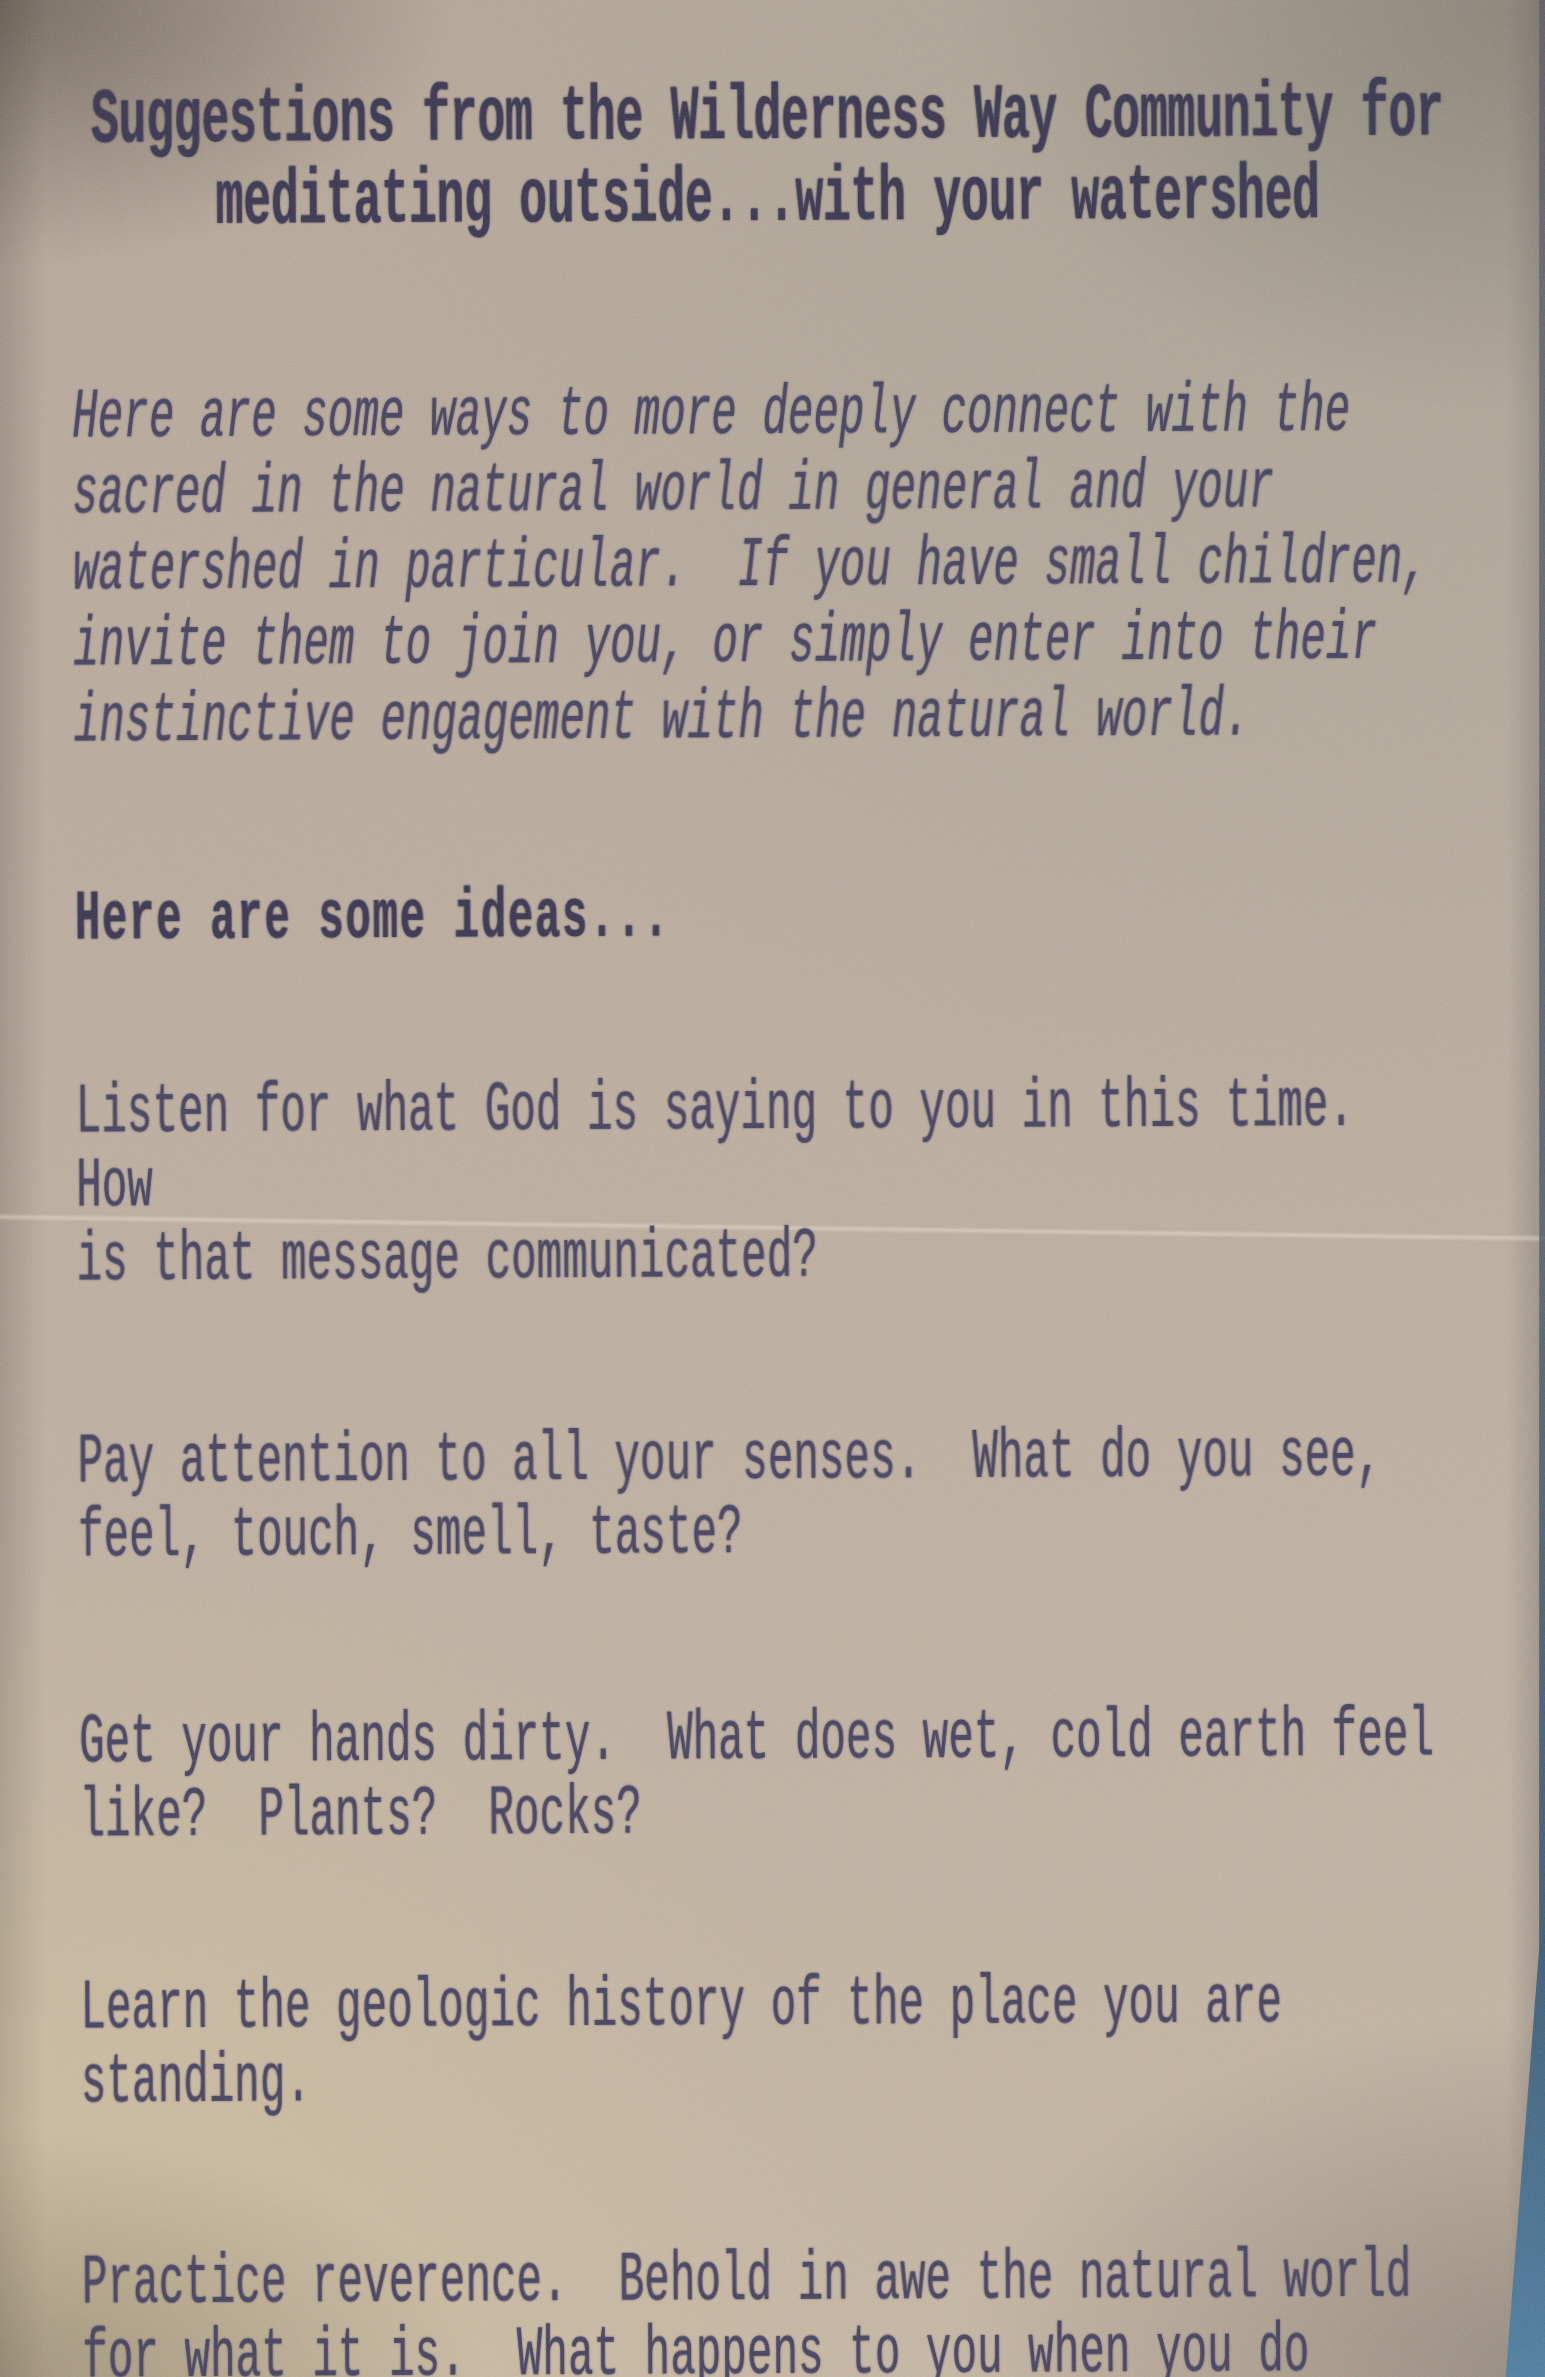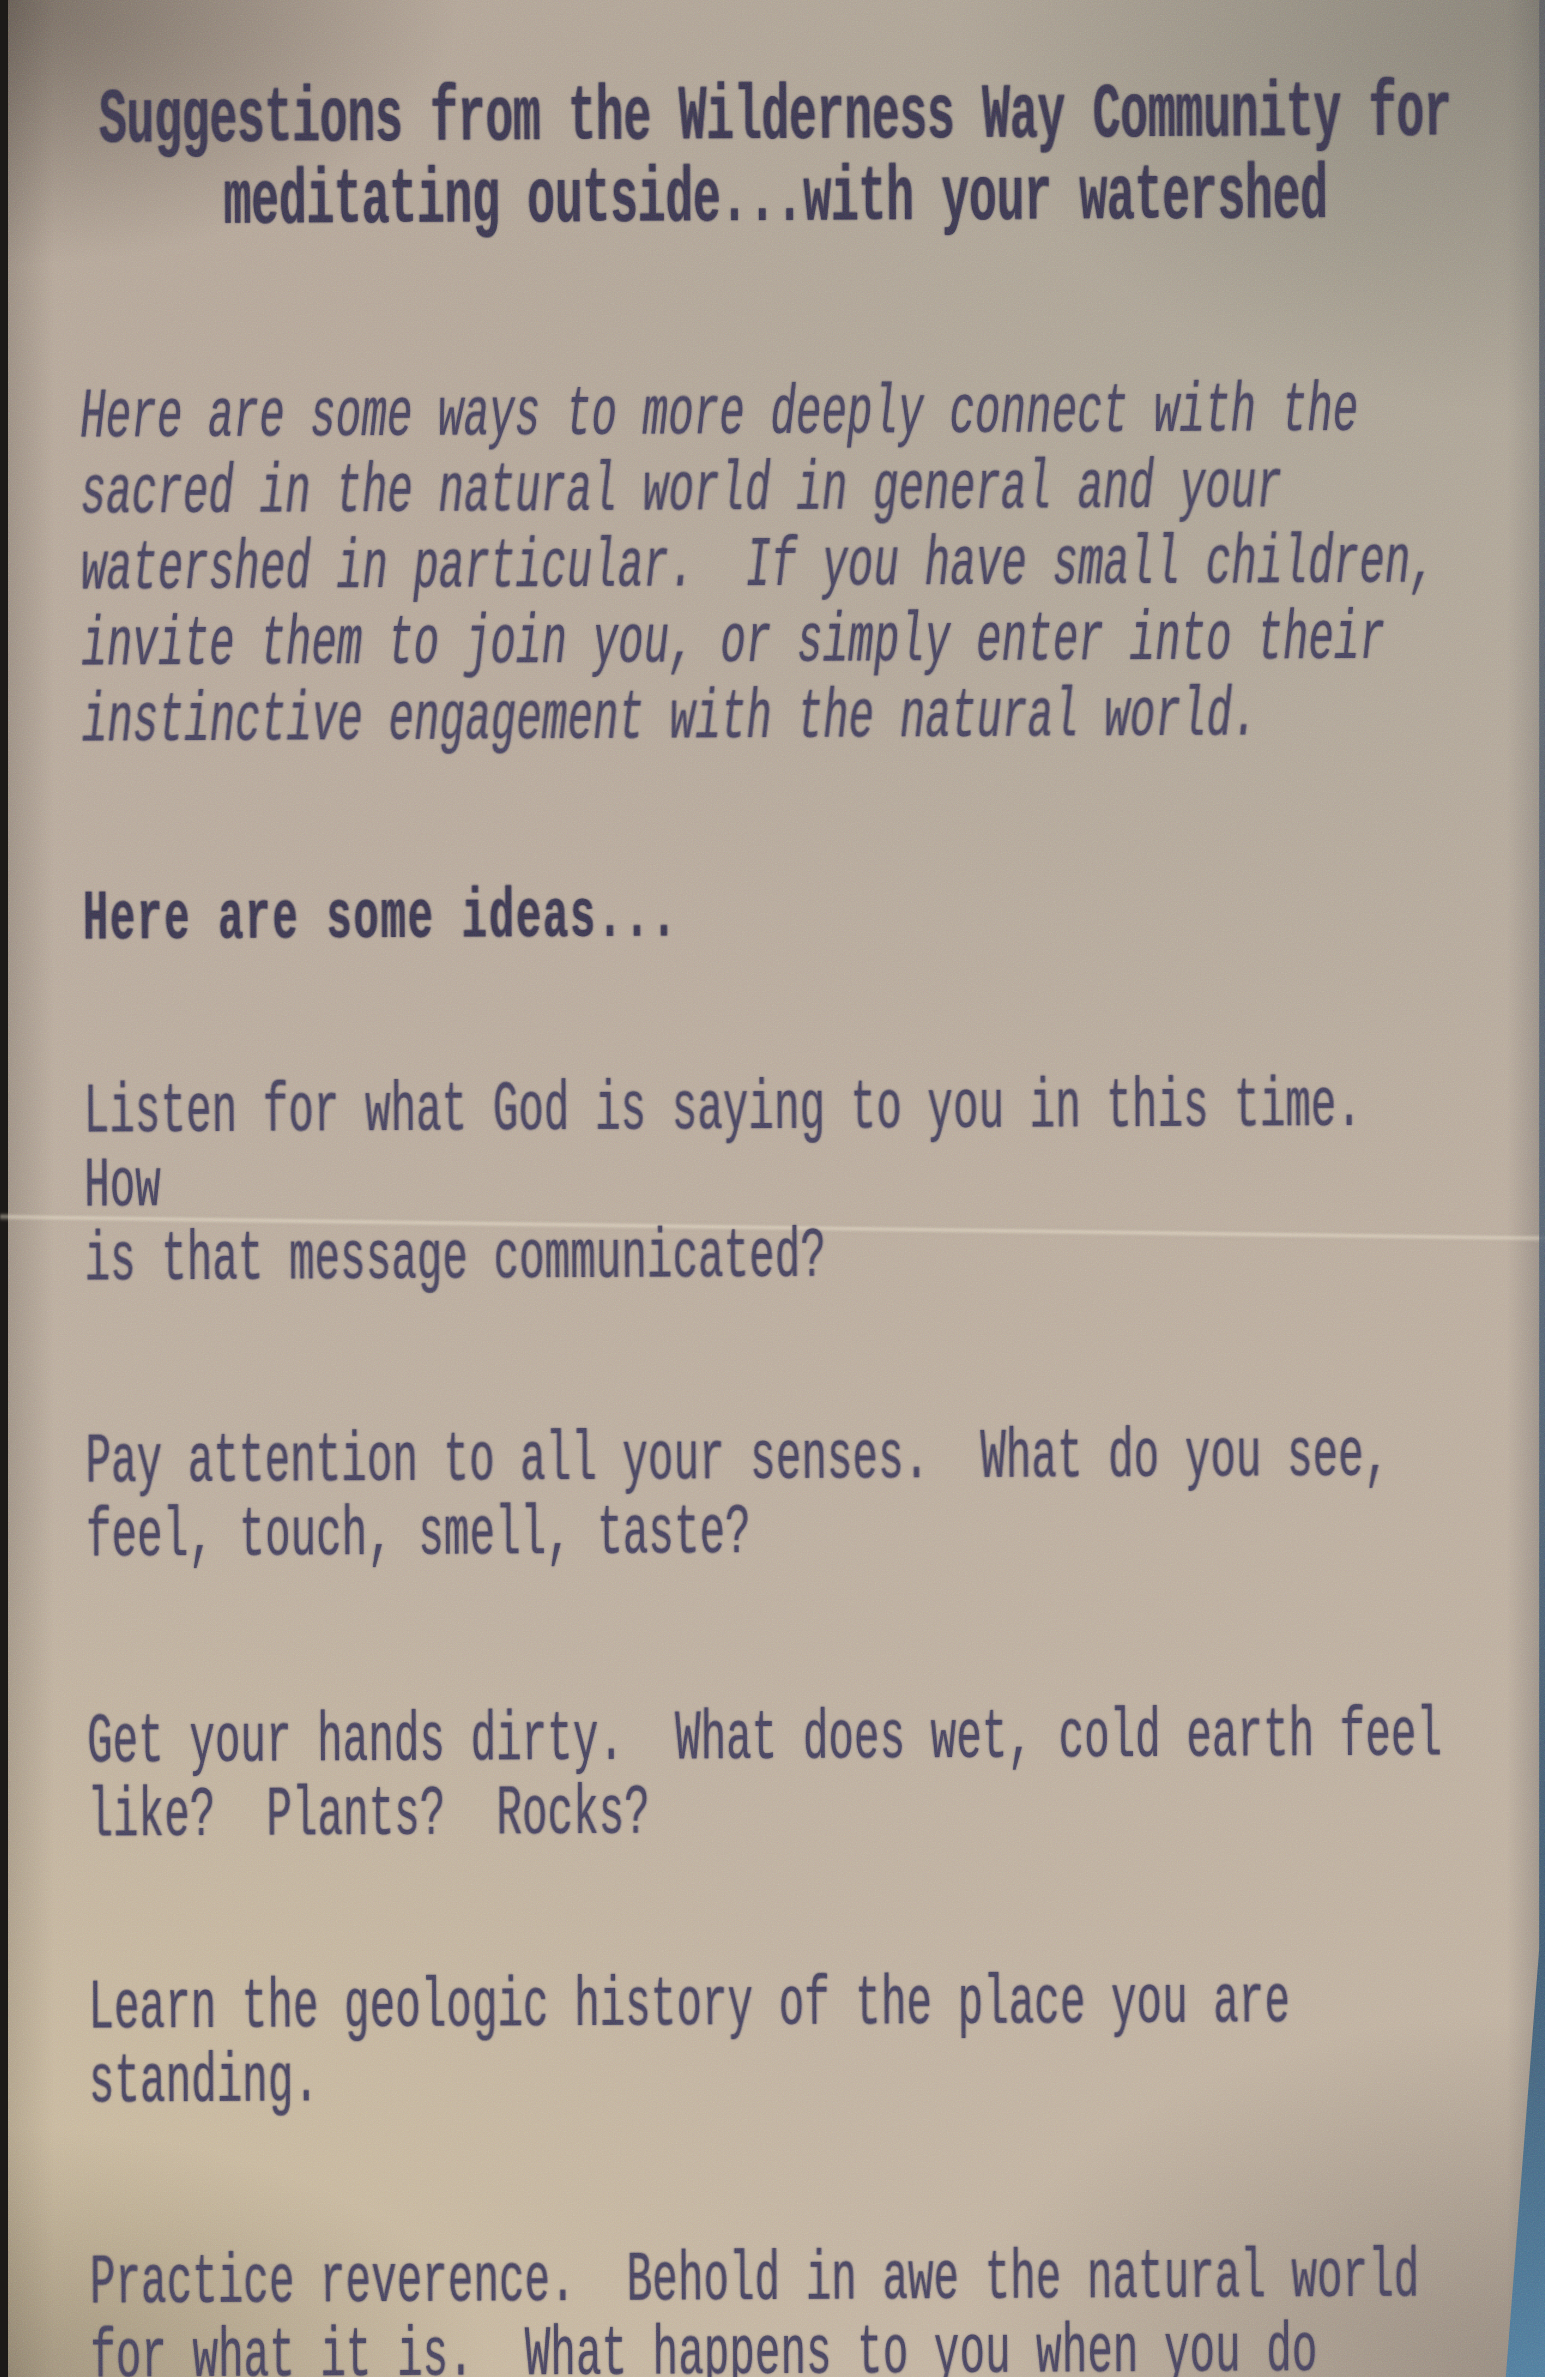--- a/index.html
+++ b/index.html
@@ -15,21 +15,20 @@
       radial-gradient(42% 16% at 0% 0%, rgba(30,24,20,0.42), rgba(30,24,20,0) 70%),
       radial-gradient(55% 22% at 100% 100%, rgba(28,26,34,0.28), rgba(28,26,34,0) 70%),
       radial-gradient(45% 15% at 0% 100%, rgba(30,26,18,0.25), rgba(30,26,18,0) 70%),
       radial-gradient(55% 25% at 100% 0%, rgba(52,54,50,0.30), rgba(52,54,50,0) 70%),
       radial-gradient(120% 80% at 88% 8%, rgba(150,155,140,0.35), rgba(150,155,140,0) 55%),
       radial-gradient(90% 60% at 6% 96%, rgba(222,203,150,0.30), rgba(222,203,150,0) 55%),
       radial-gradient(150% 115% at 50% 45%, rgba(0,0,0,0) 60%, rgba(42,34,28,0.30) 100%),
       linear-gradient(90deg, rgba(38,32,28,0.18) 0%, rgba(38,32,28,0) 3%),
       linear-gradient(270deg, rgba(45,48,60,0.25) 0%, rgba(45,48,60,0) 2.5%),
       linear-gradient(180deg,#b2a496 0%,#b7a99b 38%,#bcae9e 72%,#c2b3a0 100%);
-    margin-left: 8px;
   }
   
   .crease{
     position:absolute;left:-8.4px;top:1213px;width:1577px;height:7.6px;z-index:1;
     transform:rotate(0.8deg);transform-origin:0 50%;
     background:linear-gradient(180deg,
       rgba(90,80,75,0.12) 0%,
       rgba(238,228,208,0.55) 45%,
       rgba(238,228,208,0.22) 72%,
       rgba(90,80,75,0.10) 100%);

